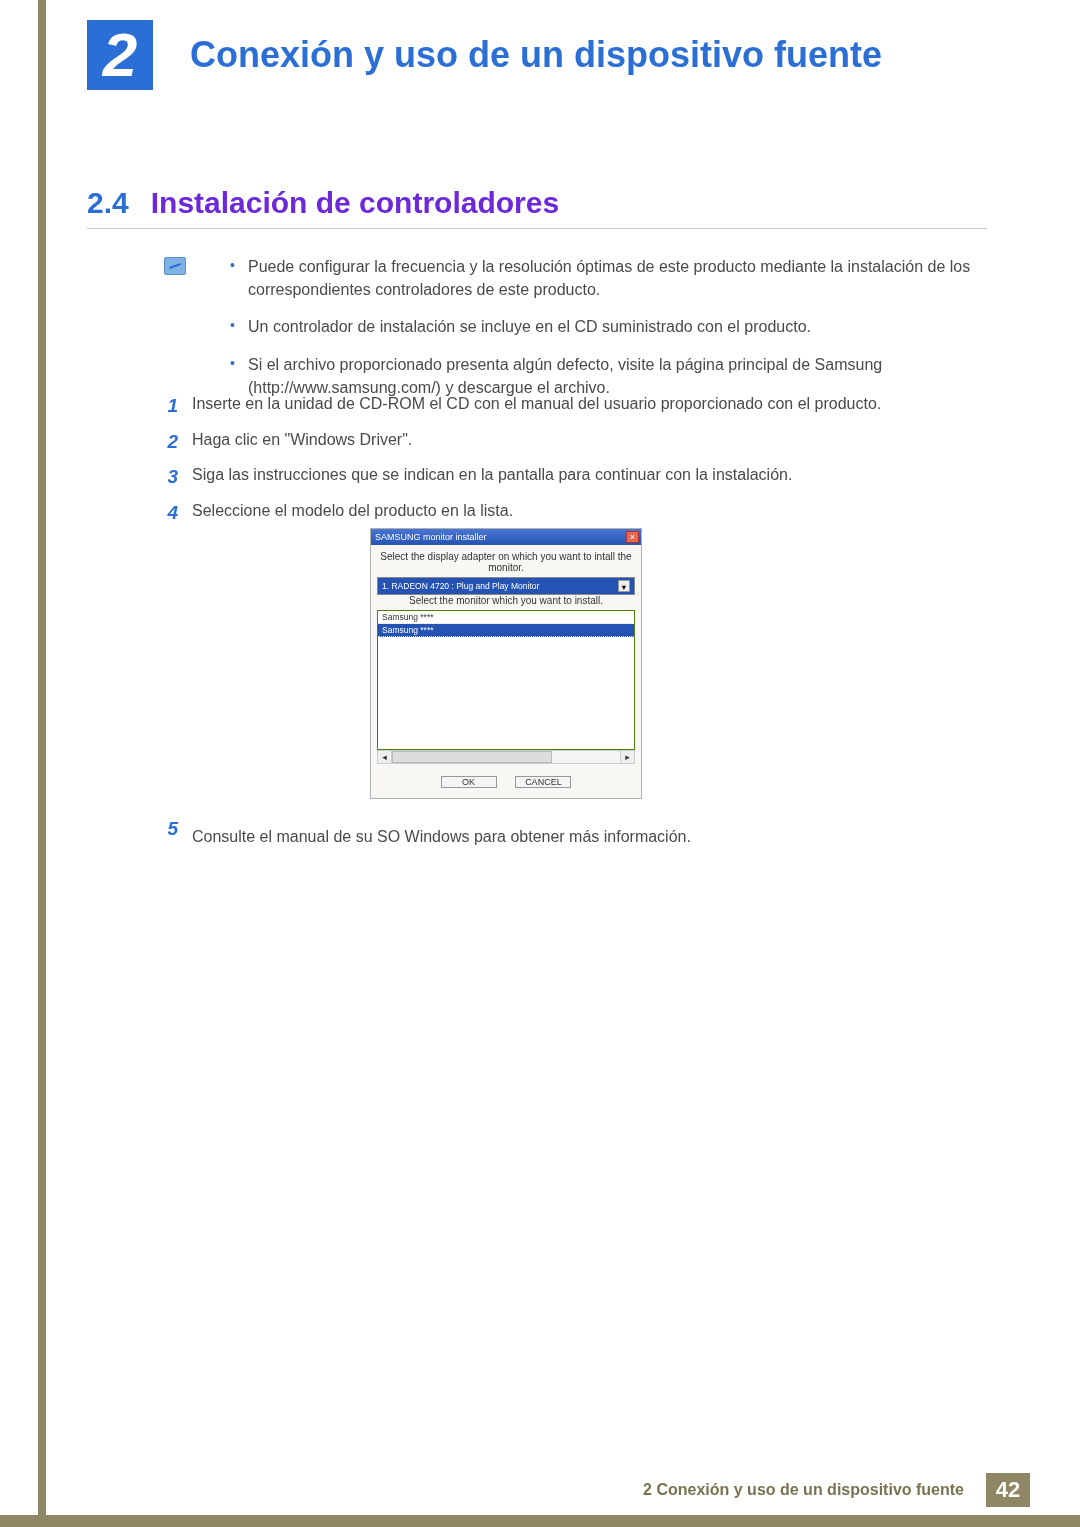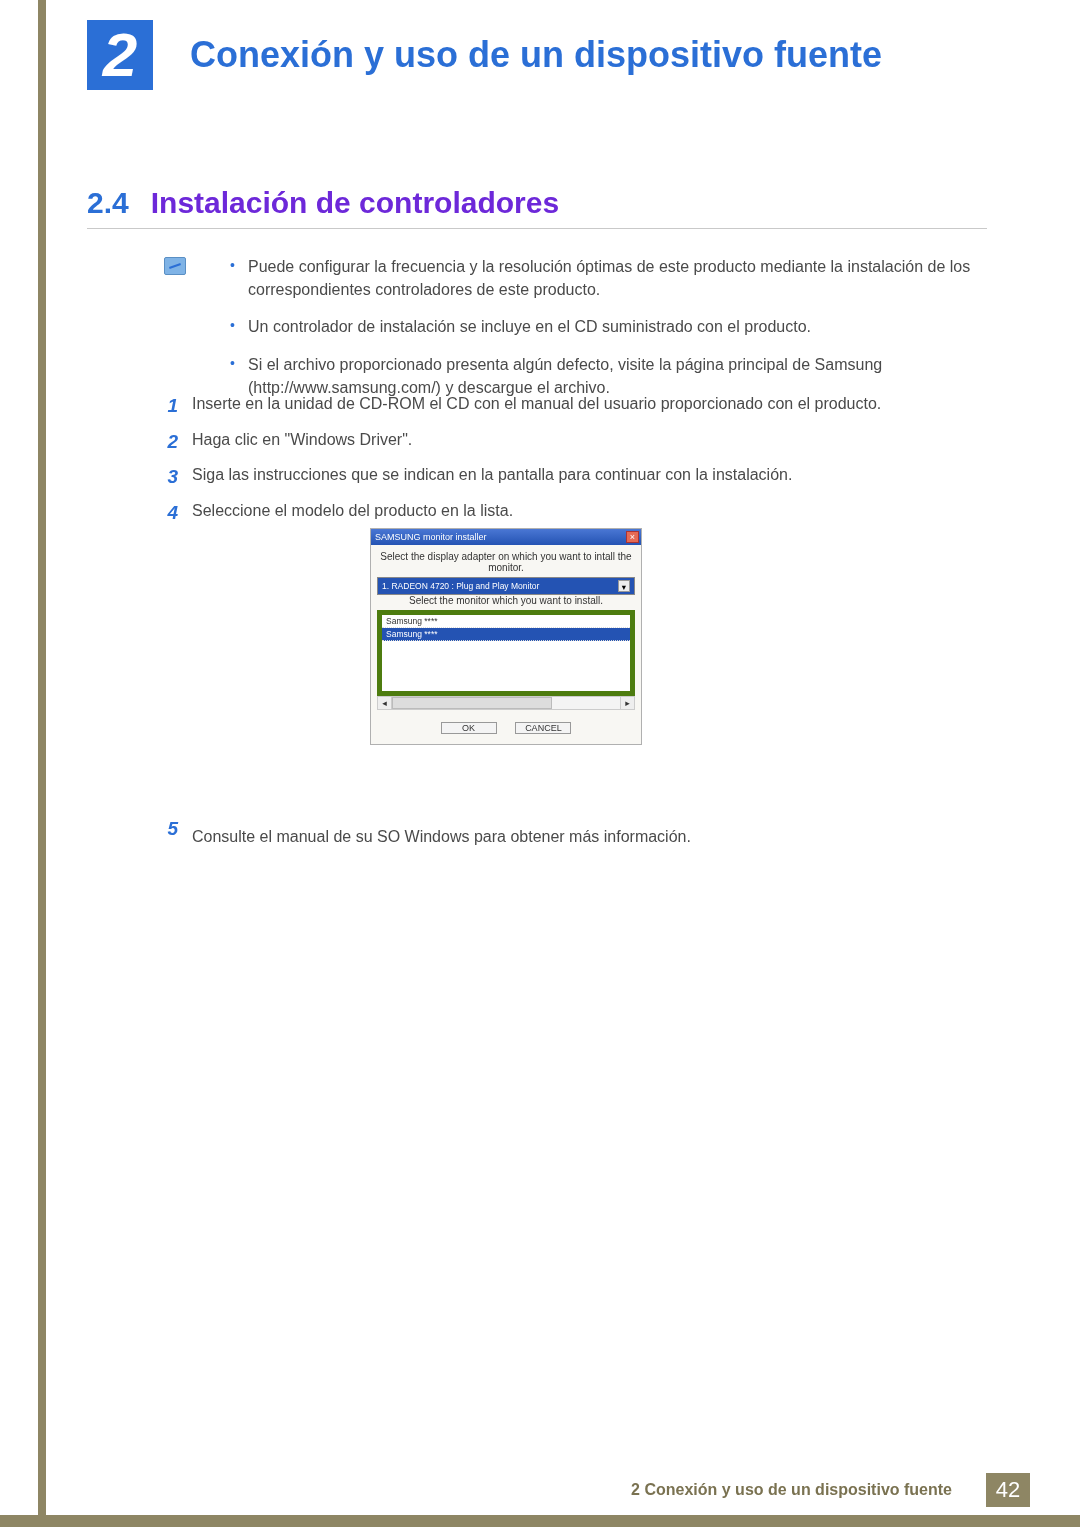--- a/index.html
+++ b/index.html
@@ -27,38 +27,38 @@
   .step .txt { flex: 1; }
 
   
   .installer { position: absolute; left: 370px; top: 528px; width: 272px; border: 1px solid #b0b0b0; background: #f8f7f3; font-size: 10px; }
   .installer-titlebar { background: linear-gradient(#4a77d4, #2453b3); color: #fff; height: 16px; display: flex; align-items: center; justify-content: space-between; padding: 0 2px 0 4px; font-size: 9px; gap: 7px; }
   .installer-titlebar .close { width: 13px; height: 12px; background: #e56a54; border: 1px solid #a33; color: #fff; font-size: 9px; line-height: 10px; text-align: center; cursor: pointer; }
   .installer-body { padding: 6px 6px 10px; }
   .installer-label { text-align: center; font-size: 10px; color: #333; margin-bottom: 4px; }
   .adapter-select { width: 100%; background: #2453b3; color: #fff; font-size: 8.5px; padding: 2px 4px; display: flex; justify-content: space-between; align-items: center; border: 1px solid #888; }
   .adapter-select .arrow { width: 12px; height: 12px; background: #eee; color: #000; text-align: center; line-height: 12px; border: 1px solid #999; }
-  .mon-list { border: 5px solid #4d7c0f; background: #fff; margin-top: 0; height: 86px; overflow: hidden; }
+  .mon-list { border: 1px solid #4d7c0f; background: #fff; margin-top: 0; height: 140px; overflow: hidden; }
   .mon-list .item { font-size: 8.5px; padding: 1px 4px; border-bottom: 1px dotted #ddd; }
   .mon-list .item.selected { background: #2453b3; color: #fff; }
   .hscroll { height: 14px; border: 1px solid #ccc; margin: 0; display: flex; }
   .hscroll .btn { width: 14px; background: #eee; border-right: 1px solid #ccc; text-align: center; font-size: 9px; line-height: 12px; }
   .hscroll .btn.r { border-right: none; border-left: 1px solid #ccc; }
   .hscroll .track { flex: 1; background: #f4f4f4; position: relative; }
   .hscroll .thumb { position: absolute; left: 0; top: 0; height: 100%; width: 70%; background: #ddd; border: 1px solid #bbb; }
   .installer-buttons { text-align: center; margin-top: 12px; }
   .win-btn { display: inline-block; width: 56px; padding: 0 0; font-size: 9px; background: #f4f4f4; border: 1px solid #999; margin: 0 8px; cursor: pointer; }
 
   
   .steps2 { position: absolute; left: 160px; top: 815px; width: 830px; }
 
   
   .footer { position: absolute; right: 50px; bottom: 20px; display: flex; align-items: center; gap: 22px; }
   .footer-text { font-size: 16px; font-weight: bold; color: #7a7251; }
-  .page-num { width: 44px; height: 34px; background: #8e8664; color: #fff; font-size: 22px; font-weight: normal; display: flex; align-items: center; justify-content: center; margin-left: 12px; }
+  .page-num { width: 44px; height: 34px; background: #8e8664; color: #fff; font-size: 22px; font-weight: bold; display: flex; align-items: center; justify-content: center; }
 </style>
 </head>
 <body>
 
 <div class="page">
   <div class="side-stripe"></div>
 
   <div class="chapter-block">2</div>
   <div class="chapter-title">Conexión y uso de un dispositivo fuente</div>
 

